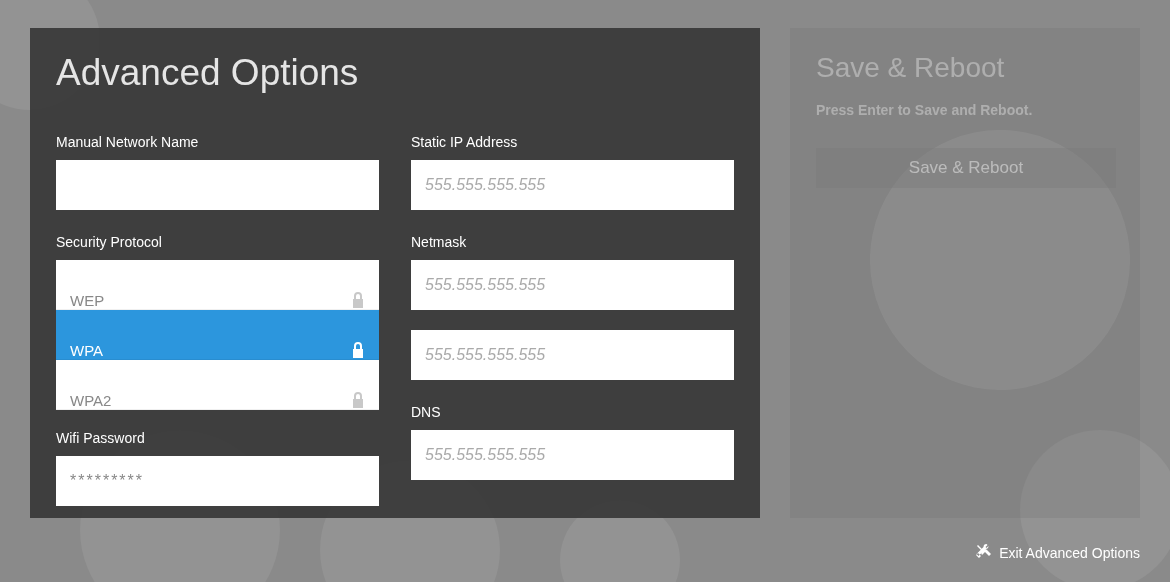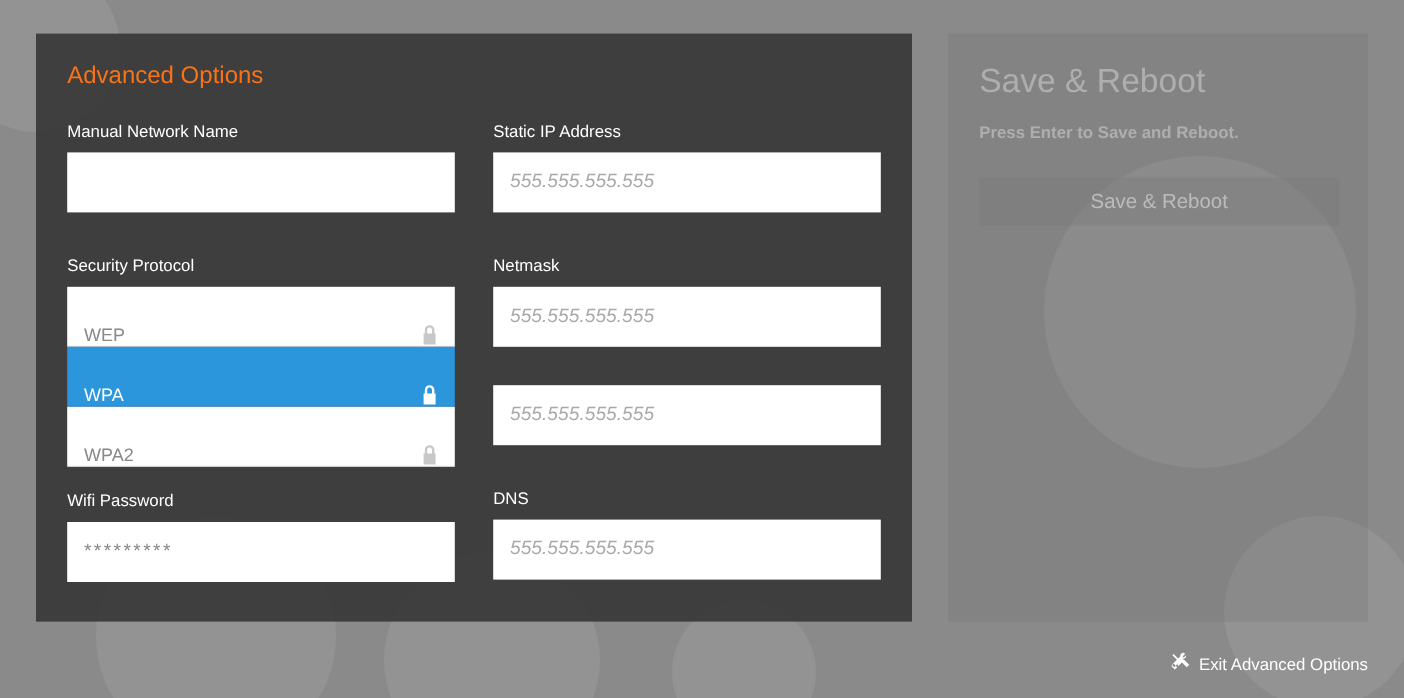--- a/index.html
+++ b/index.html
@@ -39,24 +39,24 @@
       position: absolute;
       left: 790px;
       top: 28px;
       width: 350px;
       height: 490px;
       background: rgba(110,110,110,0.25);
       z-index: 2;
       padding: 24px 26px;
     }
     .panel-title {
-      font-size: 20px;
-      color: #f97316;
+      font-size: 37px;
+      color: #e5e5e5;
       font-weight: 400;
-      margin-bottom: 22px;
+      margin-bottom: 36px;
     }
     .panel-title-dim {
       font-size: 28px;
       color: rgba(255,255,255,0.35);
       font-weight: 400;
       margin-bottom: 18px;
     }
     .panel-sub-dim {
       font-size: 14px;
       color: rgba(255,255,255,0.35);
@@ -79,21 +79,21 @@
     }
     .text-input {
       width: 100%;
       height: 50px;
       background: #fff;
       border: none;
       outline: none;
       padding: 0 14px;
       font-size: 16px;
       color: #444;
-      margin-bottom: 32px;
+      margin-bottom: 20px;
     }
     .text-input::placeholder {
       color: #aaa;
       font-style: italic;
     }
     .password-input::placeholder {
       font-style: normal;
       color: #888;
       letter-spacing: 2px;
     }

